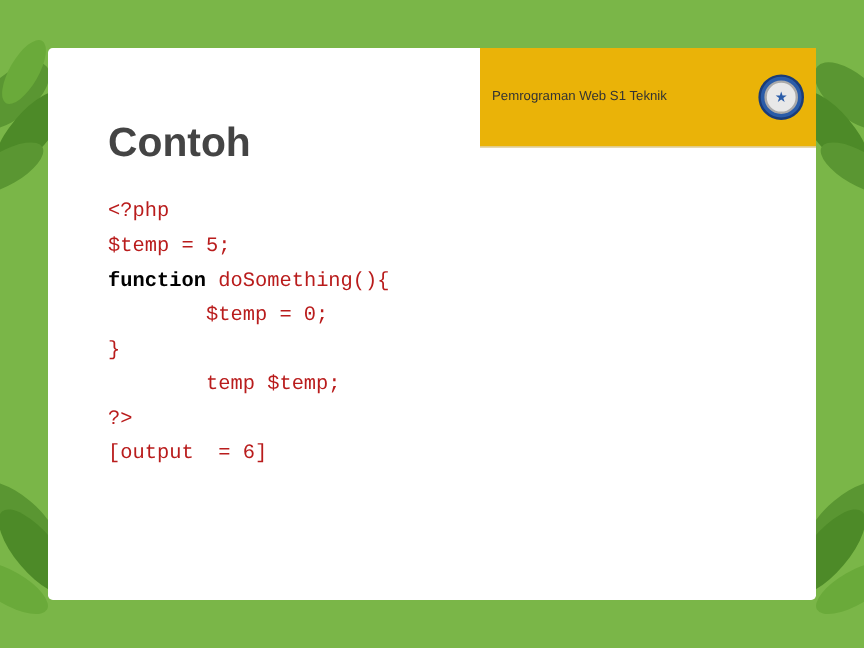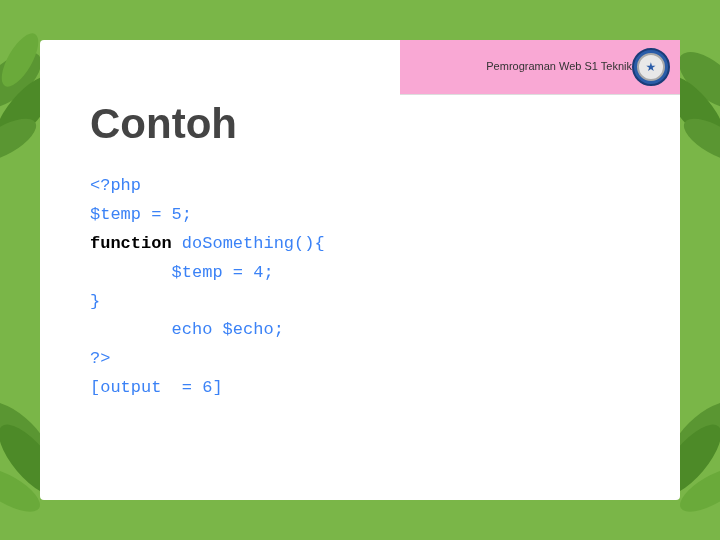--- a/index.html
+++ b/index.html
@@ -35,26 +35,26 @@
       display: flex;
       flex-direction: column;
     }
 
     
     .header-bar {
       position: absolute;
       top: 0;
       right: 0;
       width: 280px;
-      background: #f9a8d4;
+      background: #eab308;
       border-bottom: 1px solid #ddd;
       display: flex;
       align-items: center;
-      justify-content: flex-end;
-      padding: 8px 10px;
+      justify-content: space-between;
+      padding: 22px 10px;
       z-index: 2;
     }
 
     .header-text {
       font-size: 11px;
       color: #333;
       line-height: 1.4;
     }
 
     .logo-circle {
@@ -86,21 +86,21 @@
       color: #2a5ca8;
     }
 
     
     .content {
       padding: 60px 50px 30px 50px;
       flex: 1;
     }
 
     .slide-title {
-      font-size: 42px;
+      font-size: 34px;
       font-weight: bold;
       color: #444;
       margin-bottom: 24px;
       font-family: Arial, sans-serif;
     }
 
     
     .code-block {
       font-family: 'Courier New', Courier, monospace;
       font-size: 17px;
@@ -114,21 +114,21 @@
     }
 
     .keyword {
       font-weight: bold;
       color: #000;
       text-align: right;
     }
 
     .code-normal {
       font-weight: normal;
-      color: #3b82f6;
+      color: #b91c1c;
     }
   </style>
 </head>
 <body>
 
 <svg class="bg-leaves" width="720" height="540" viewBox="0 0 720 540" xmlns="http://www.w3.org/2000/svg">
 
   <ellipse cx="10" cy="80" rx="38" ry="18" fill="#5a9632" transform="rotate(-40 10 80)"></ellipse>
   <ellipse cx="25" cy="110" rx="42" ry="16" fill="#4d8a28" transform="rotate(-50 25 110)"></ellipse>
   <ellipse cx="5" cy="140" rx="35" ry="14" fill="#5a9632" transform="rotate(-30 5 140)"></ellipse>
@@ -160,20 +160,20 @@
     </div>
   </div>
 
   <div class="content">
     <div class="slide-title">Contoh</div>
 
     <div class="code-block">
       <span class="code-line code-normal">&lt;?php</span>
       <span class="code-line code-normal">$temp = 5;</span>
       <span class="code-line"><span class="keyword">function</span><span class="code-normal"> doSomething(){</span></span>
-      <span class="code-line code-normal">        $temp = 4;</span>
+      <span class="code-line code-normal">        $temp = 0;</span>
       <span class="code-line code-normal">}</span>
-      <span class="code-line code-normal">        echo $echo;</span>
+      <span class="code-line code-normal">        temp $temp;</span>
       <span class="code-line code-normal">?&gt;</span>
       <span class="code-line code-normal">[output  = 6]</span>
     </div>
   </div>
 </div>
 
 </body></html>

